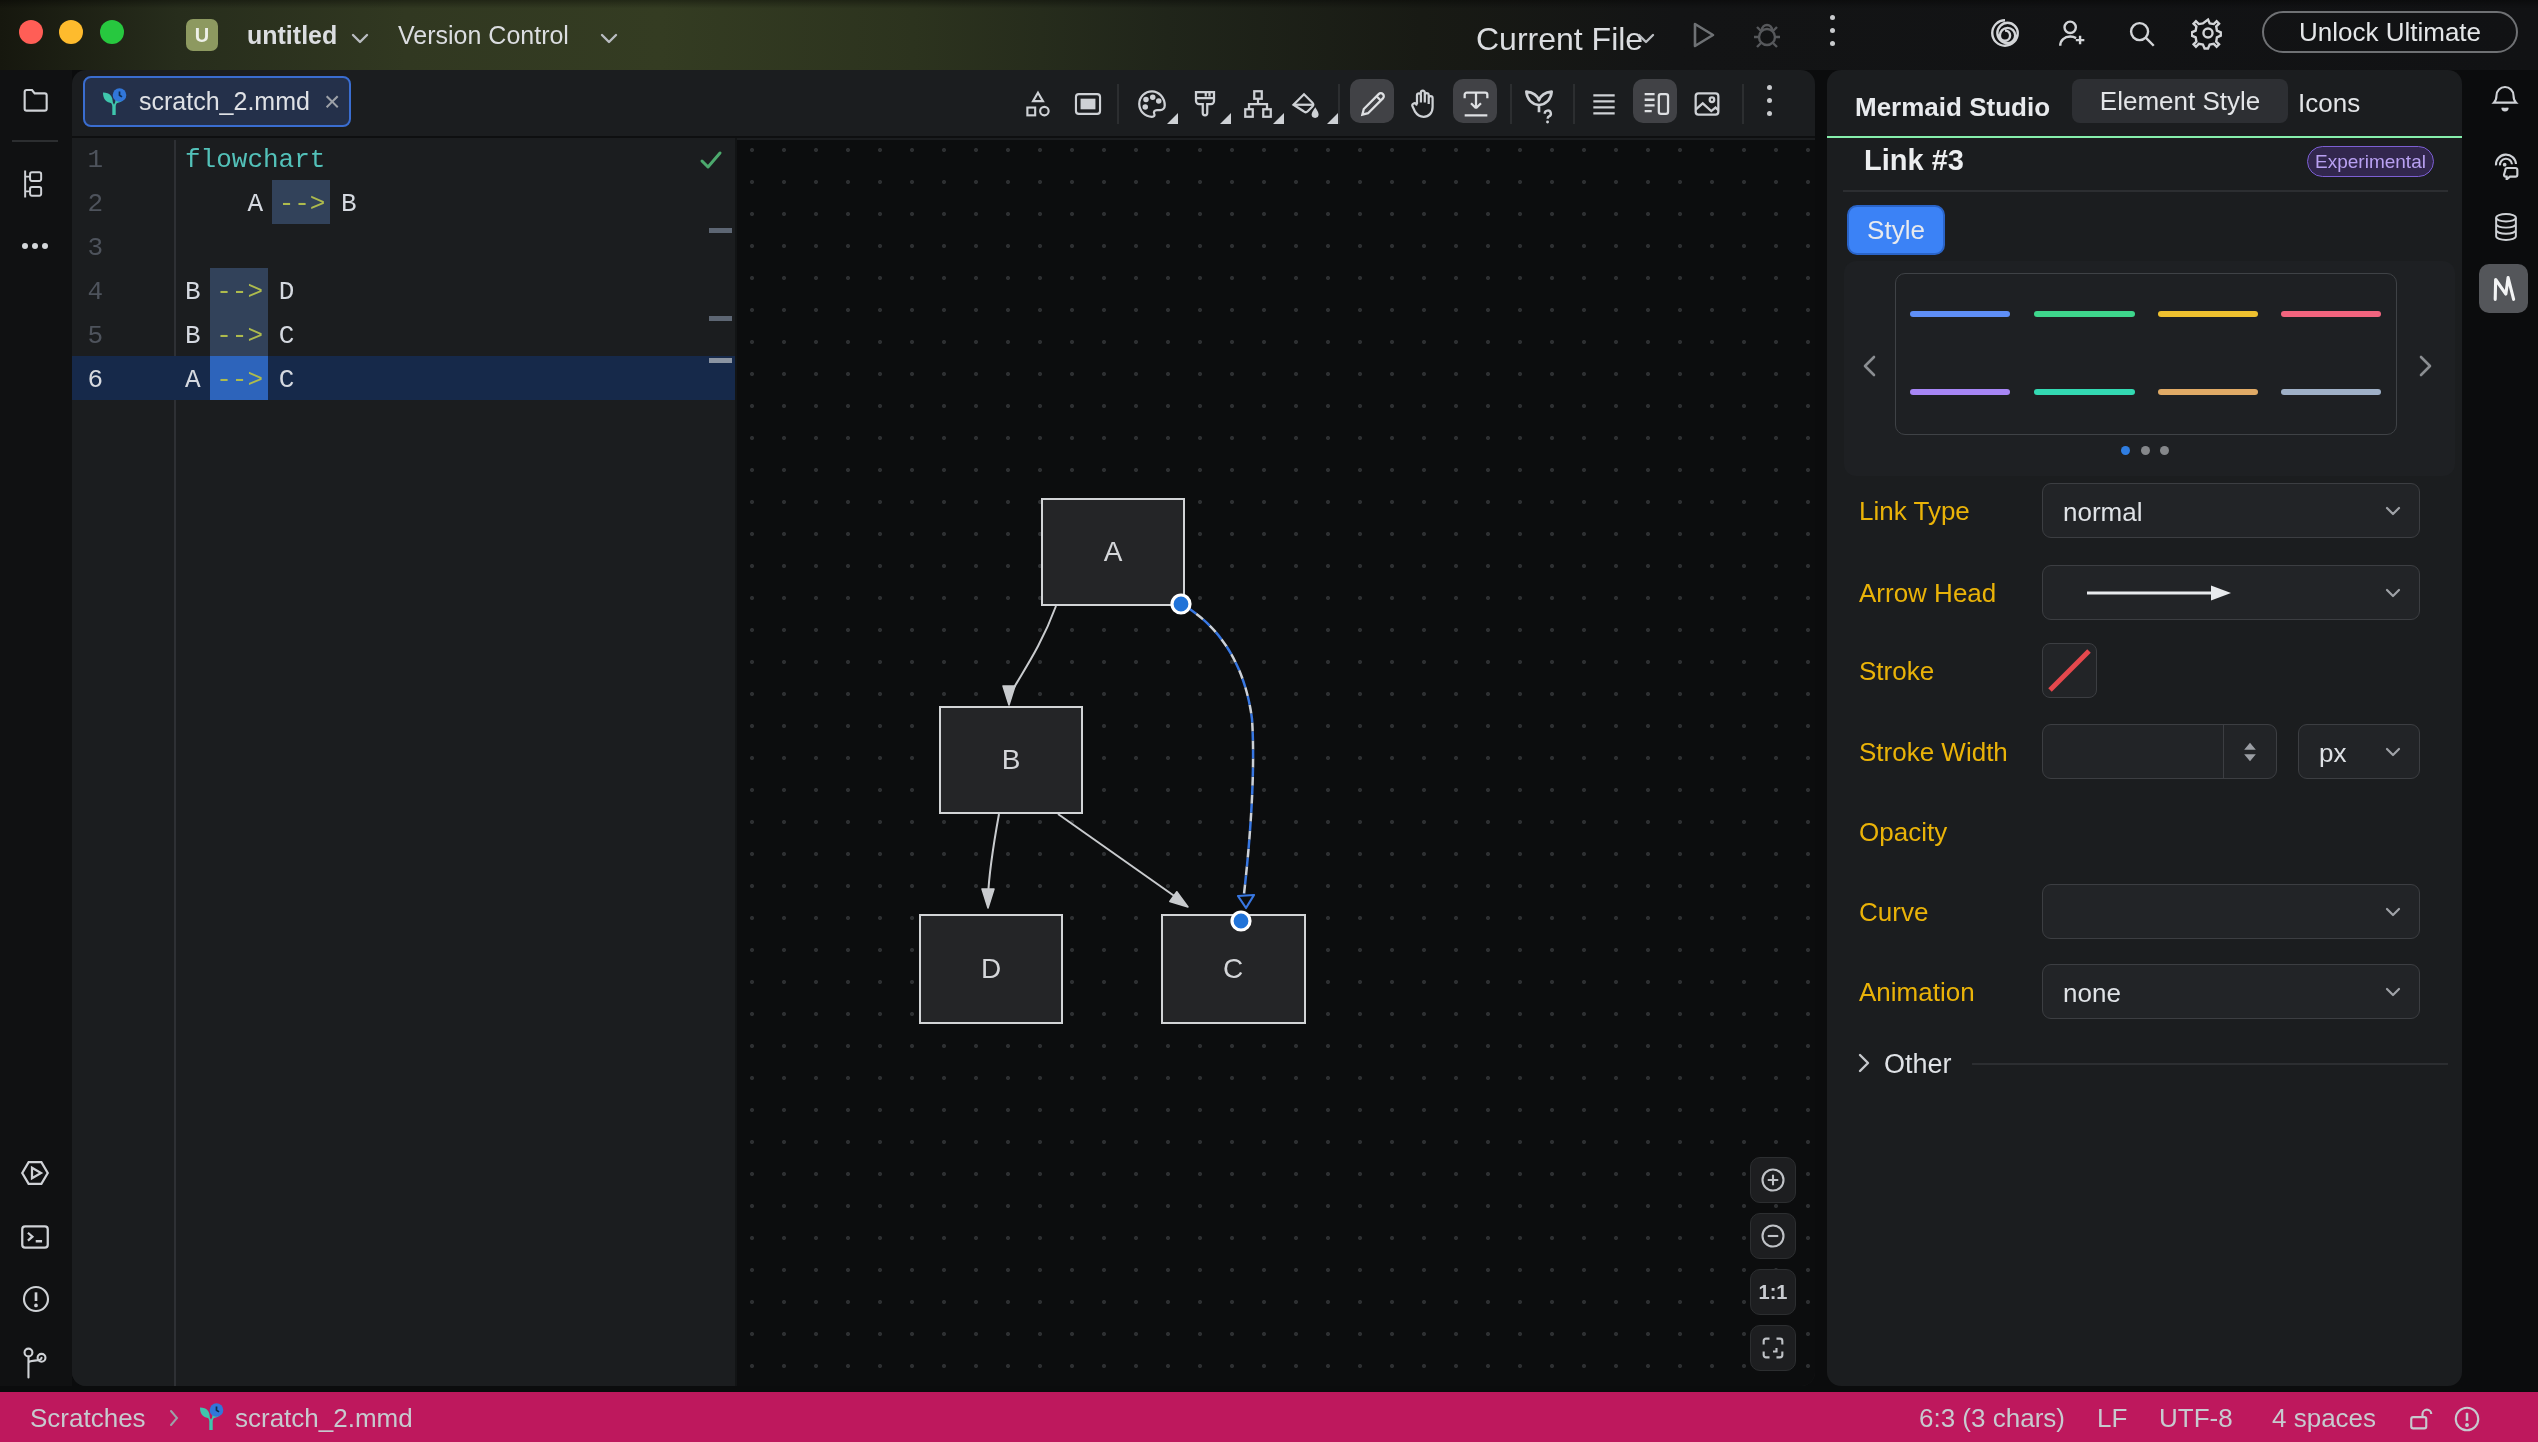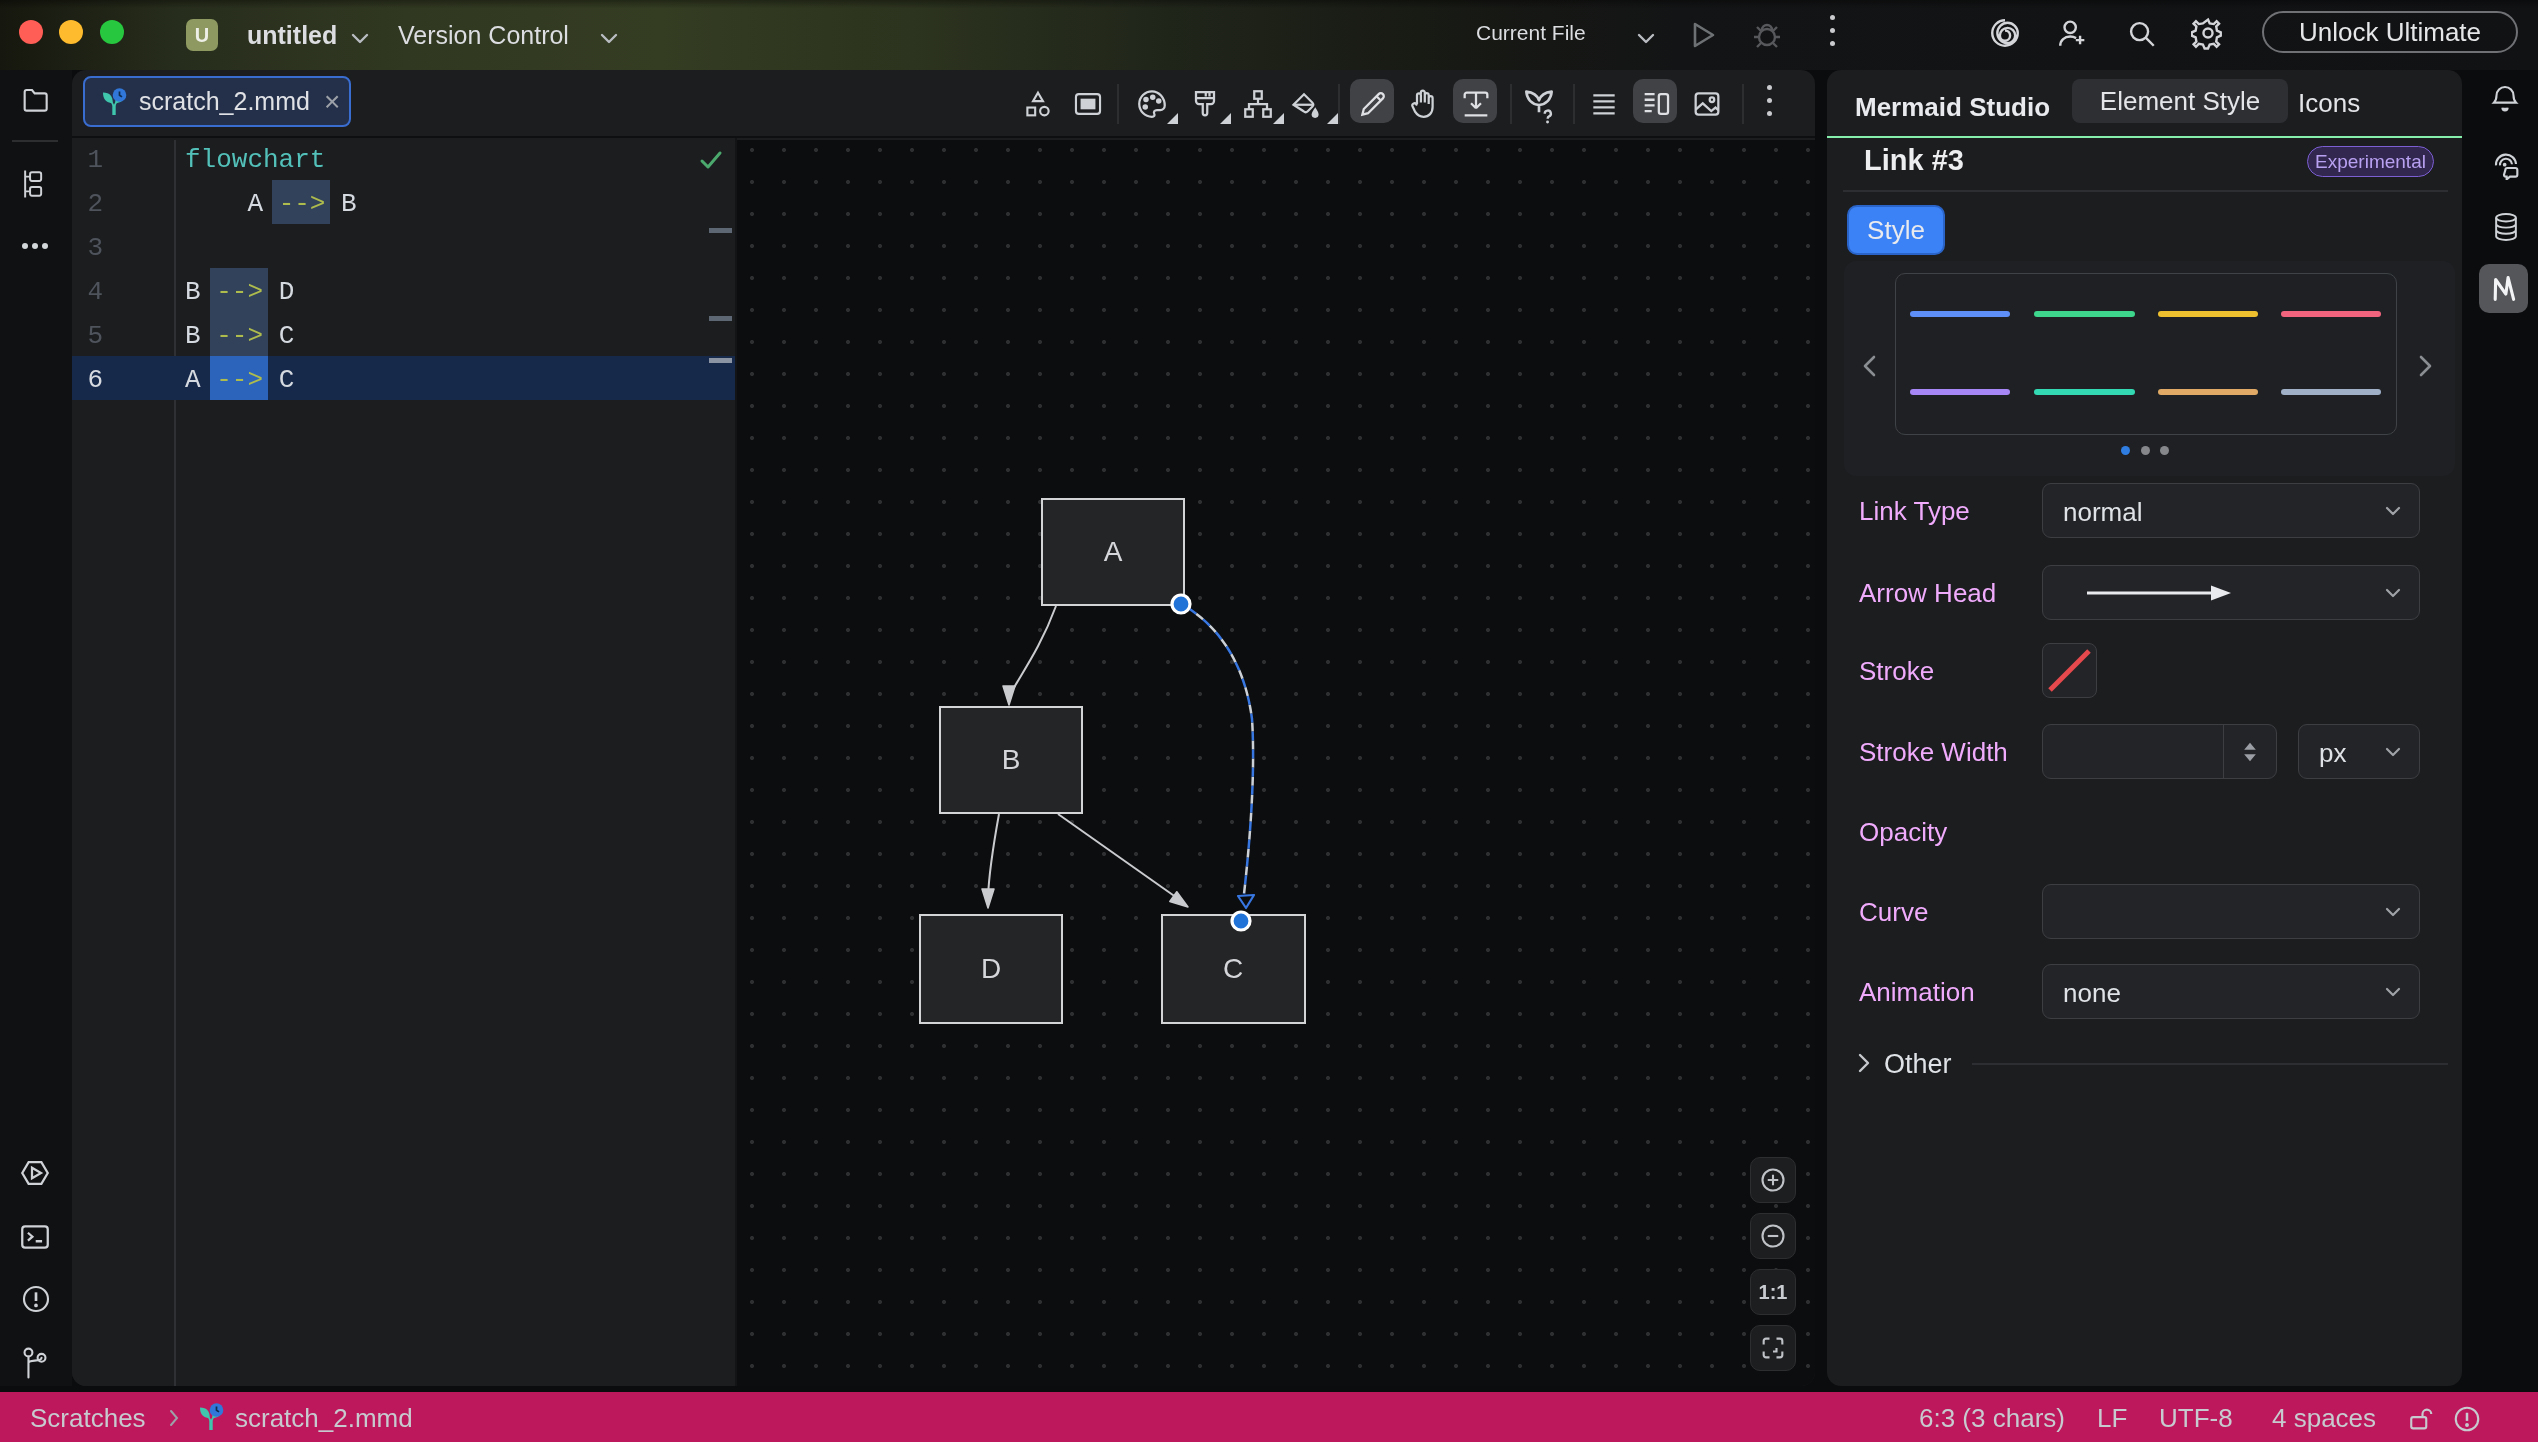--- a/index.html
+++ b/index.html
@@ -49,21 +49,21 @@
     border-radius:0 0 14px 0; }
   #cantoolbar { position:absolute; left:665px; top:0; width:1078px; height:68px; }
 
   .zbtn { position:absolute; left:1013px; width:46px; height:46px; background:#1d1e20;
     border:1px solid #2c2e30; border-radius:10px; color:#bfc2c6;
     display:flex; align-items:center; justify-content:center; }
 
   
   #rp-head { position:absolute; left:0; top:0; width:732px; height:68px;
     border-bottom:2px solid #86efac; }
-  .rp-label { position:absolute; left:32px; color:#f0abfc; font-size:26px; }
+  .rp-label { position:absolute; left:32px; color:#eab308; font-size:26px; }
   .field { position:absolute; left:215px; width:378px; height:55px; background:#222427;
     border:1px solid #3c3e42; border-radius:9px; color:#dfe2e6; font-size:26px; }
   .fchev { position:absolute; right:16px; top:17px; width:20px; height:20px; }
 
   
   #rightstrip { position:absolute; left:2462px; top:70px; width:76px; height:1316px; background:#0b0c0d; }
 
   
   #statusbar { position:absolute; left:0; top:1392px; width:2538px; height:50px; background:#be185d;
     color:#c7cacf; font-size:26px; }
@@ -79,21 +79,21 @@
     <div class="abs" style="left:186px; top:19px; width:32px; height:32px; border-radius:7px; background:#8d9960; color:#eef0e8; font-size:20px; font-weight:bold; text-align:center; line-height:32px;">U</div>
     <span class="txt abs" style="left:247px; top:21px; font-weight:600; font-size:25px;">untitled</span>
     <svg class="abs" style="left:348px; top:26px;" width="24" height="24" viewBox="0 0 24 24">
         <path d="M5 9l7 7 7-7" stroke="#b9bcc0" stroke-width="2.4" fill="none" stroke-linecap="round" stroke-linejoin="round"></path>
       </svg>
     <span class="txt abs" style="left:398px; top:21px; font-size:25px;">Version Control</span>
     <svg class="abs" style="left:597px; top:26px;" width="24" height="24" viewBox="0 0 24 24">
         <path d="M5 9l7 7 7-7" stroke="#b9bcc0" stroke-width="2.4" fill="none" stroke-linecap="round" stroke-linejoin="round"></path>
       </svg>
 
-    <span class="txt abs" style="left:1476px; top:21px; font-size:21px;">Current File</span>
+    <span class="txt abs" style="left:1476px; top:21px; font-size:32px;">Current File</span>
     <svg class="abs" style="left:1634px; top:26px;" width="24" height="24" viewBox="0 0 24 24">
         <path d="M5 9l7 7 7-7" stroke="#b9bcc0" stroke-width="2.4" fill="none" stroke-linecap="round" stroke-linejoin="round"></path>
       </svg>
     <svg class="abs" style="left:1686px; top:18px;" width="34" height="34" viewBox="0 0 34 34">
         <path d="M9 6 L27 17 L9 28 Z" stroke="#6e7174" stroke-width="2.6" fill="none" stroke-linejoin="round"></path>
       </svg>
     <svg class="abs" style="left:1750px; top:18px;" width="34" height="34" viewBox="0 0 34 34" fill="none" stroke="#56585b" stroke-width="2.4">
       <circle cx="17" cy="19" r="8"></circle>
         <path d="M12 12 a5 5 0 0 1 10 0"></path>
         <path d="M9 19 H4 M30 19 h-5 M11 13 L7 9 M23 13 l4 -4 M11 25 l-4 4 M23 25 l4 4"></path>

